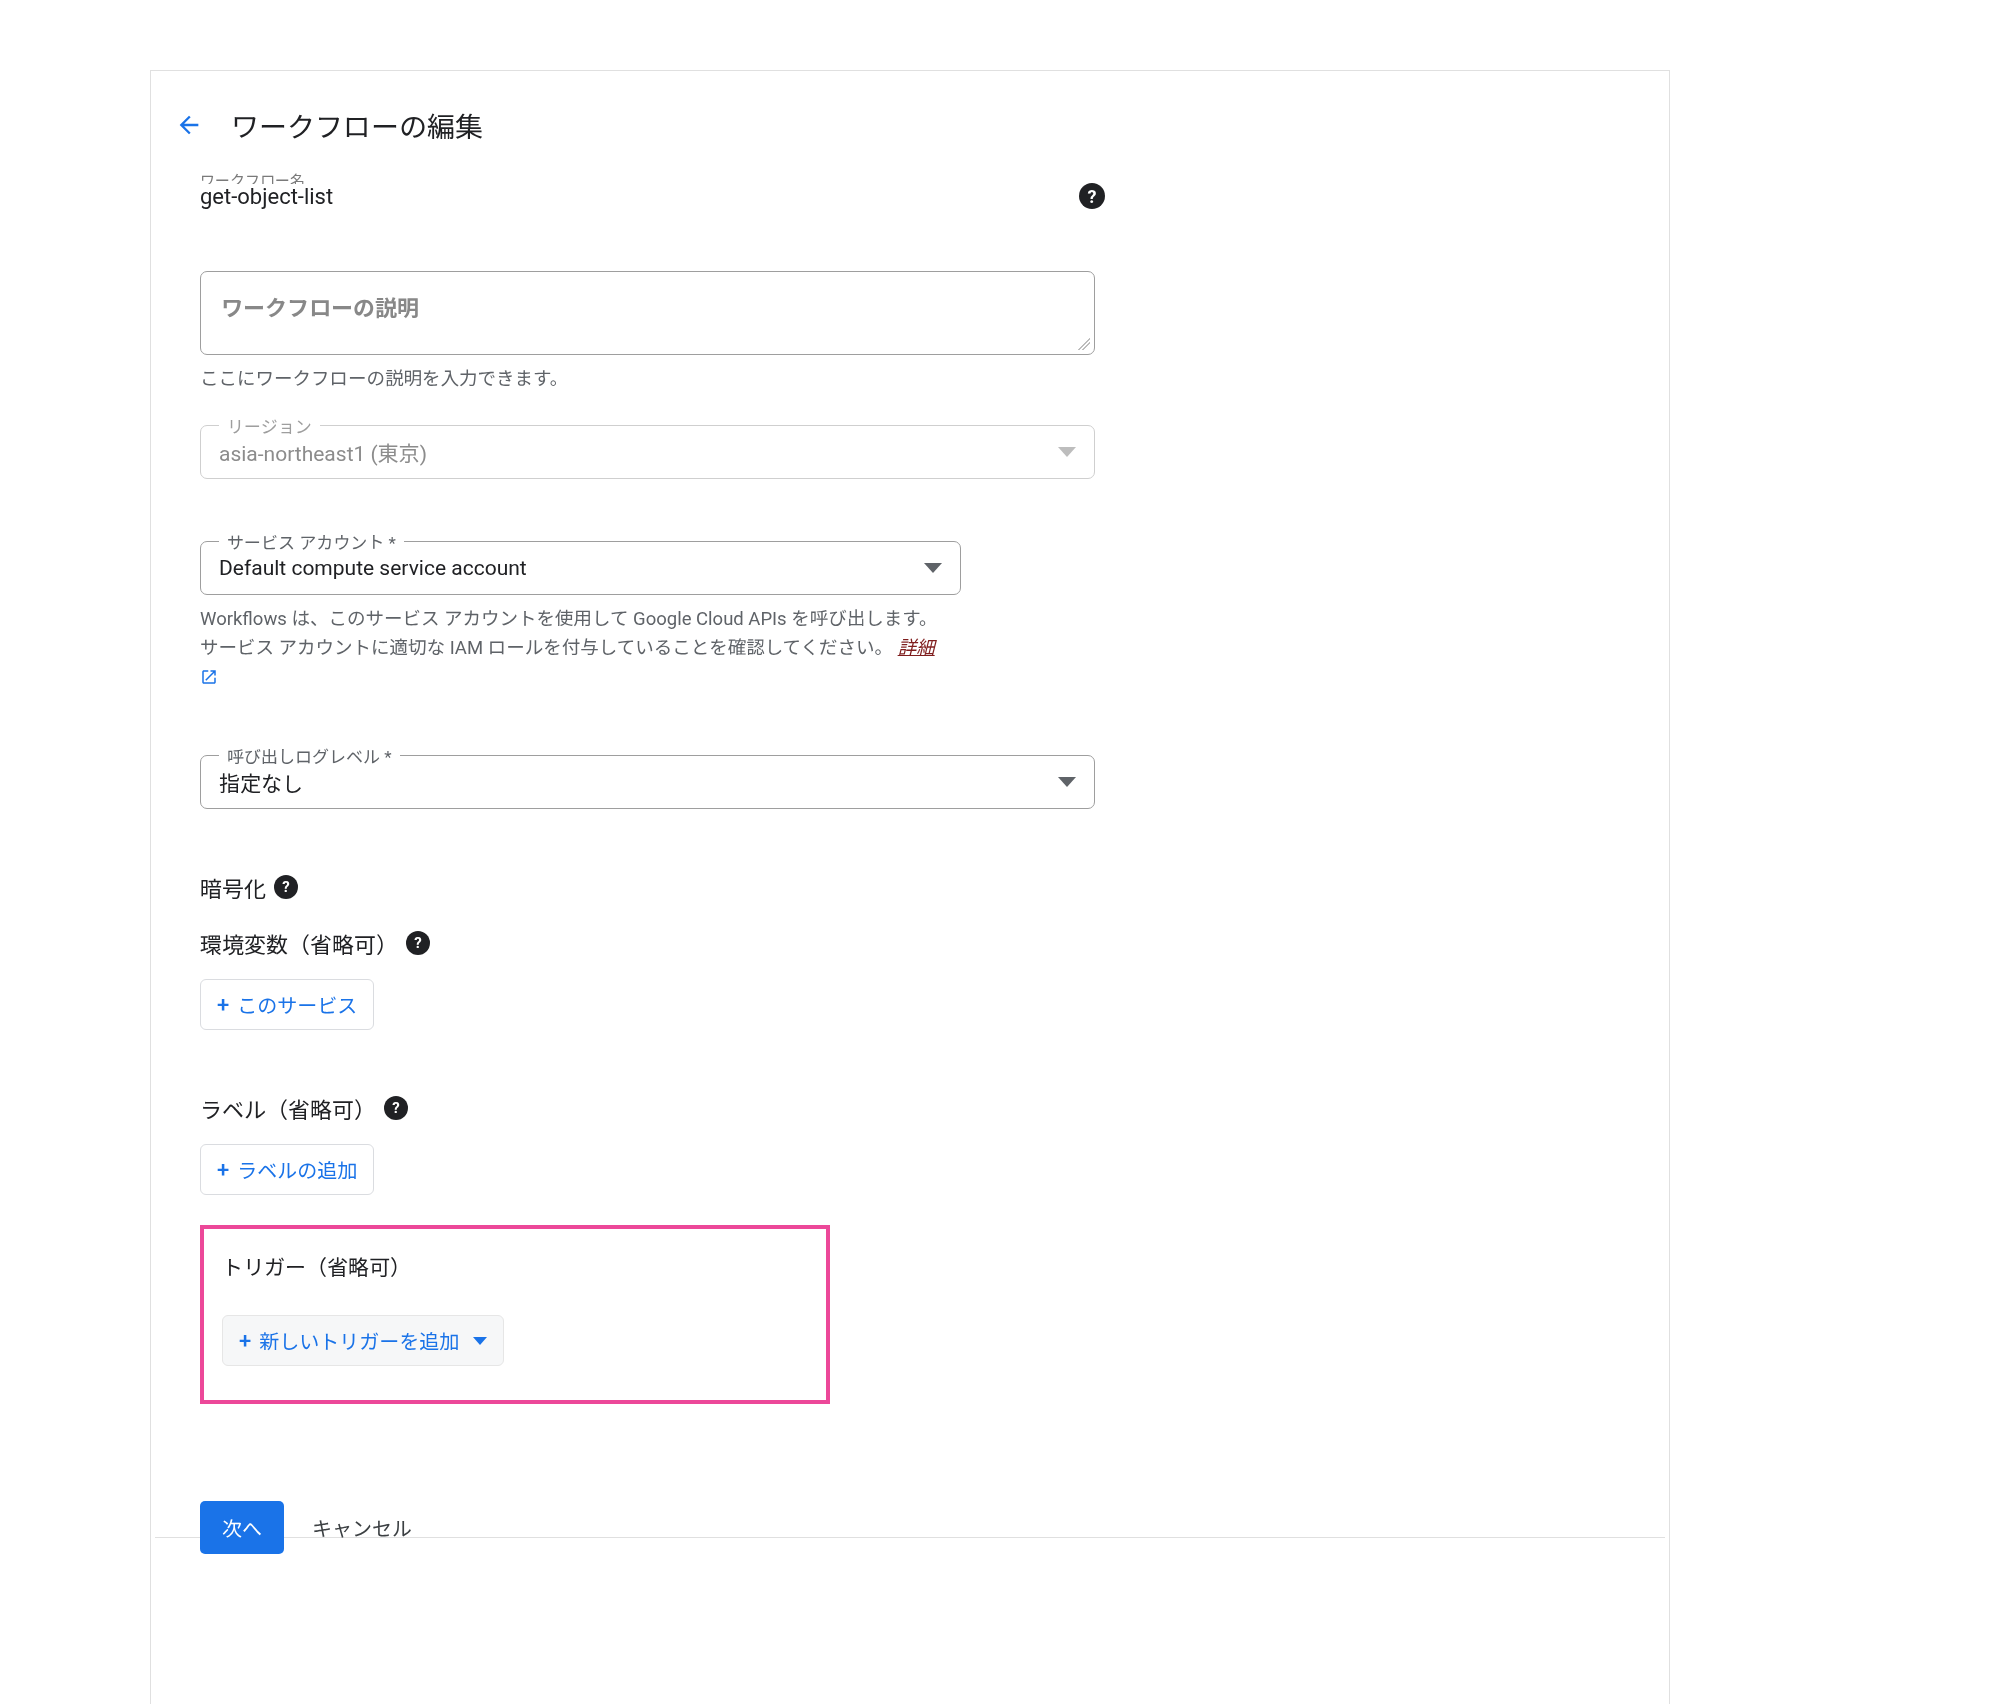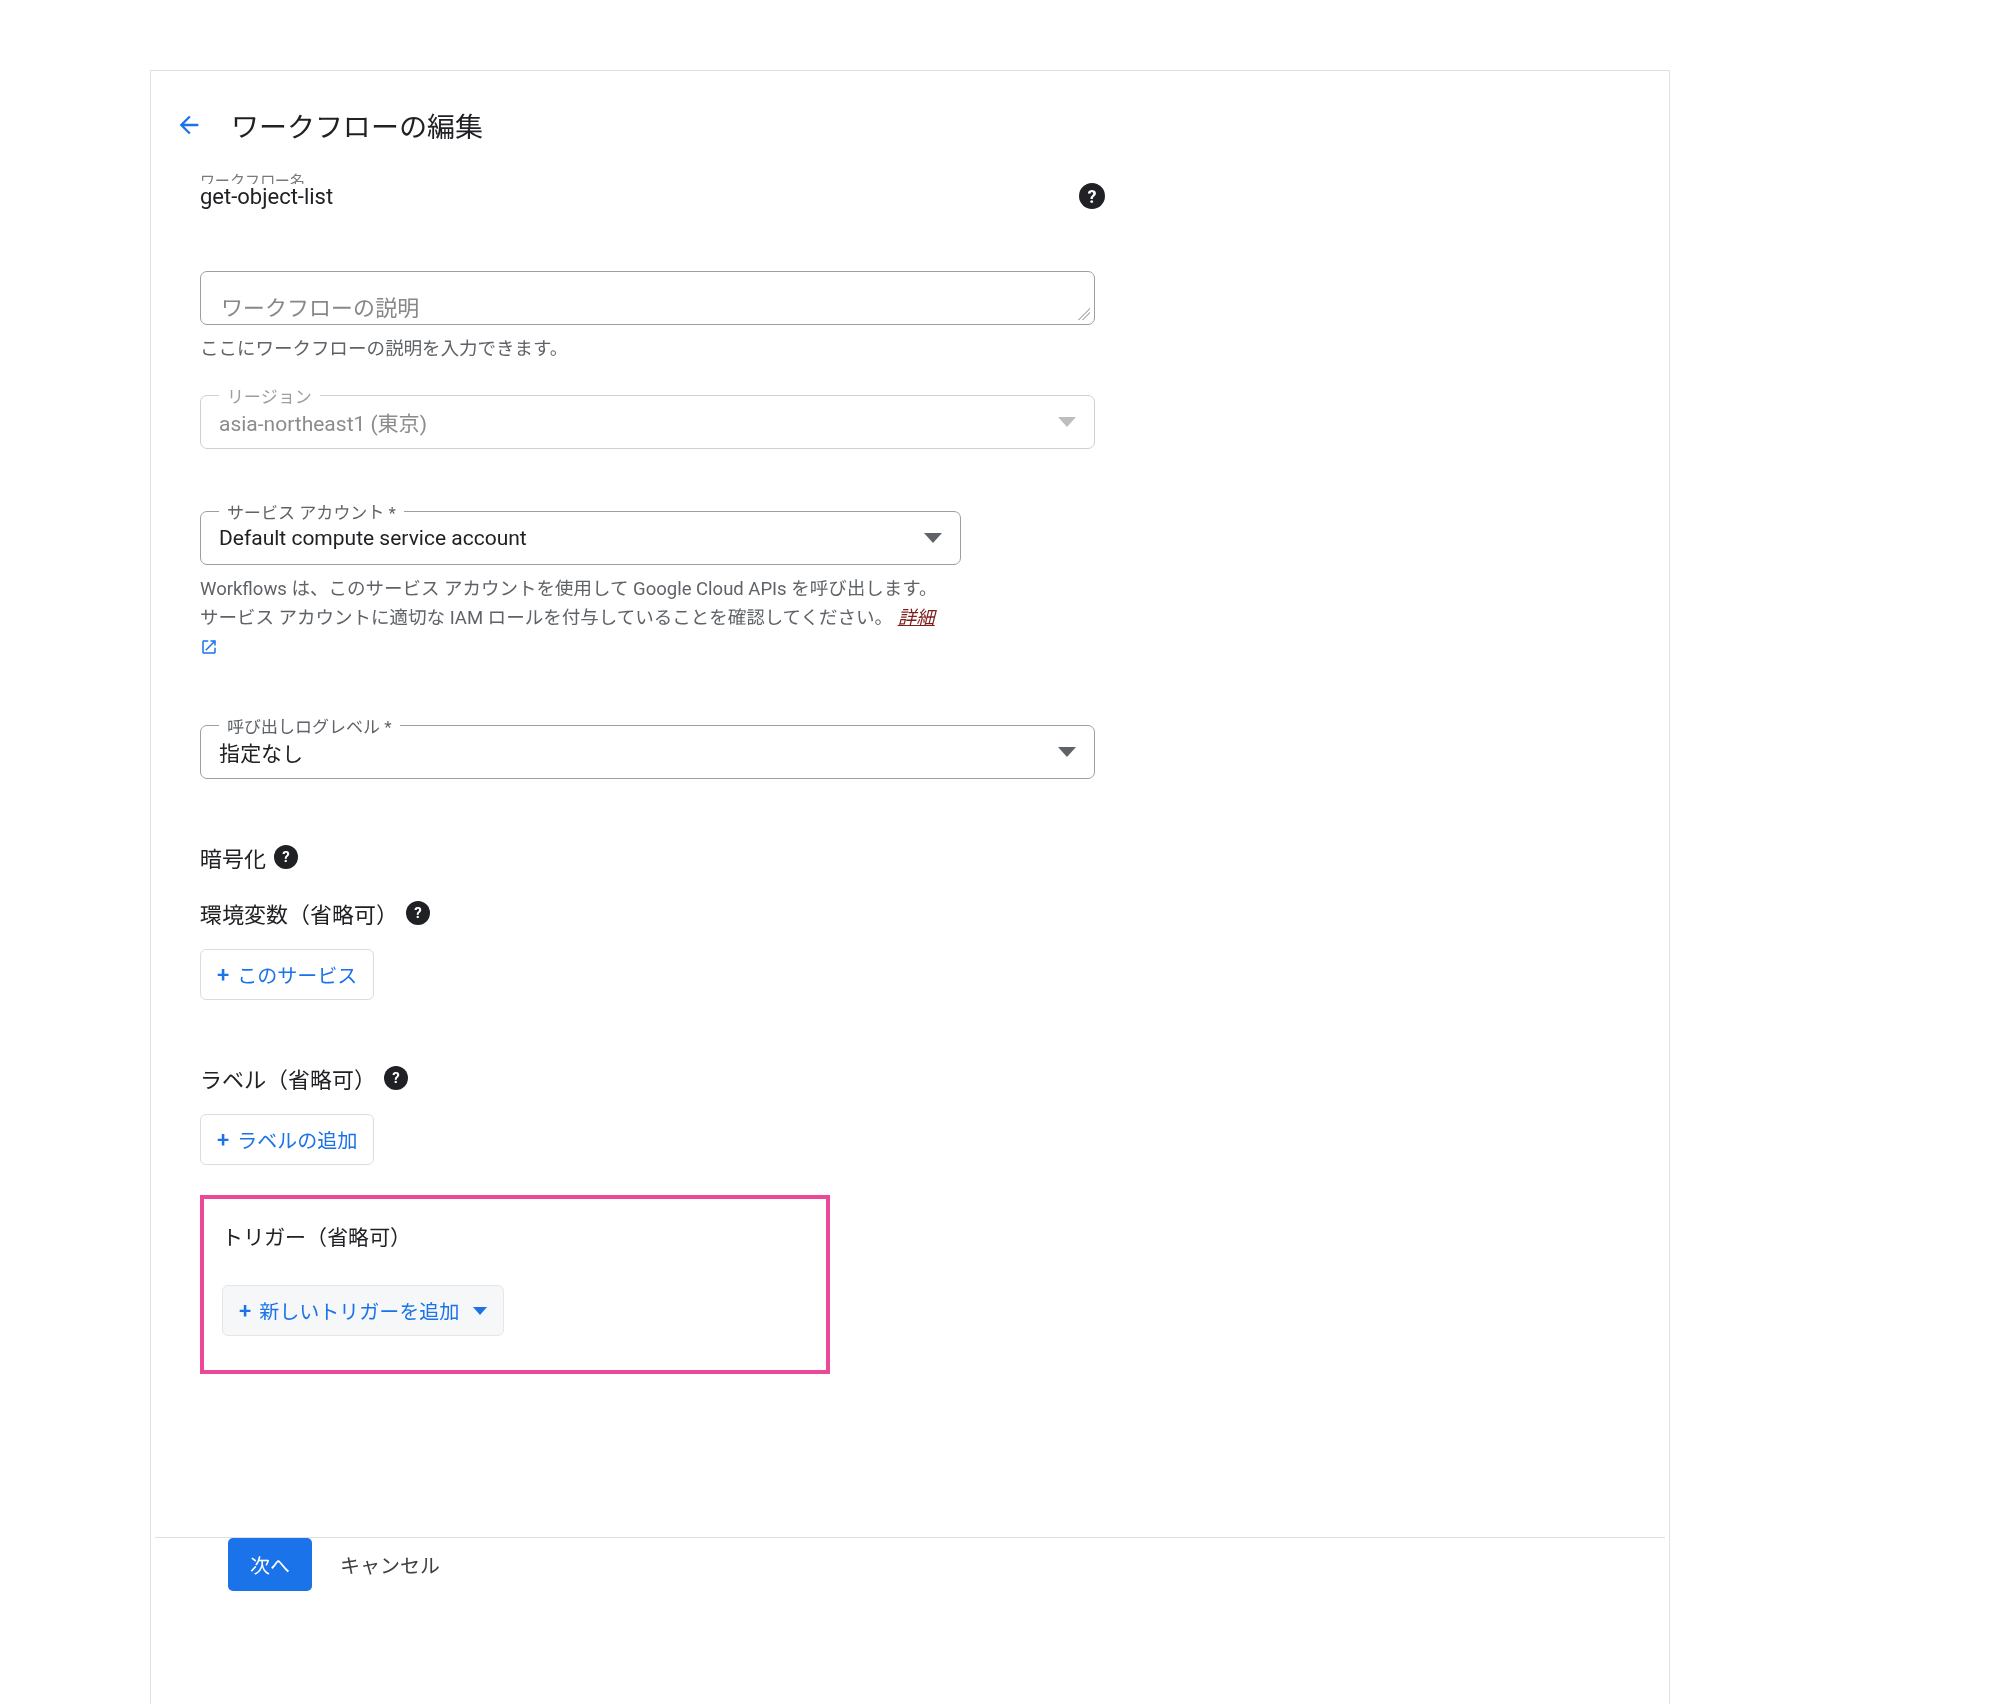--- a/index.html
+++ b/index.html
@@ -75,21 +75,21 @@
   }
   .outlined.disabled { border-color: #cfcfcf; }
   .outlined .float-label {
     position: absolute;
     top: -13px; left: 18px;
     background: #fff; padding: 0 8px;
     font-size: 17px; color: #5f6368;
   }
   .outlined.disabled .float-label { color: #9e9e9e; }
 
-  .desc-box { height: 54px; padding: 18px 20px; width: 895px; }
+  .desc-box { height: 84px; padding: 18px 20px; width: 895px; font-weight: bold; }
   .desc-box .placeholder { color: #888; font-size: 22px; }
   .resize-handle {
     position: absolute; right: 4px; bottom: 4px;
     width: 14px; height: 14px;
     background:
       linear-gradient(135deg, transparent 55%, #bdbdbd 55%, #bdbdbd 62%, transparent 62%),
       linear-gradient(135deg, transparent 70%, #bdbdbd 70%, #bdbdbd 77%, transparent 77%);
   }
 
   .helper {
@@ -278,18 +278,18 @@
       <span class="chip-btn" style="background:#f6f7f8; border-color:#e6e6e6;">
         <span class="plus">+</span>
         <span>新しいトリガーを追加</span>
         <span class="chip-caret"></span>
       </span>
     </div>
 
   </div>
 
   <div class="footer-divider" style="top:1537px;"></div>
-  <div class="footer-row" style="top:1538px;margin-left:28px;">
+  <div class="footer-row" style="top:1501px;">
     <span class="primary-btn">次へ</span>
     <span class="text-btn">キャンセル</span>
   </div>
 
 </div>
 
 </body></html>

